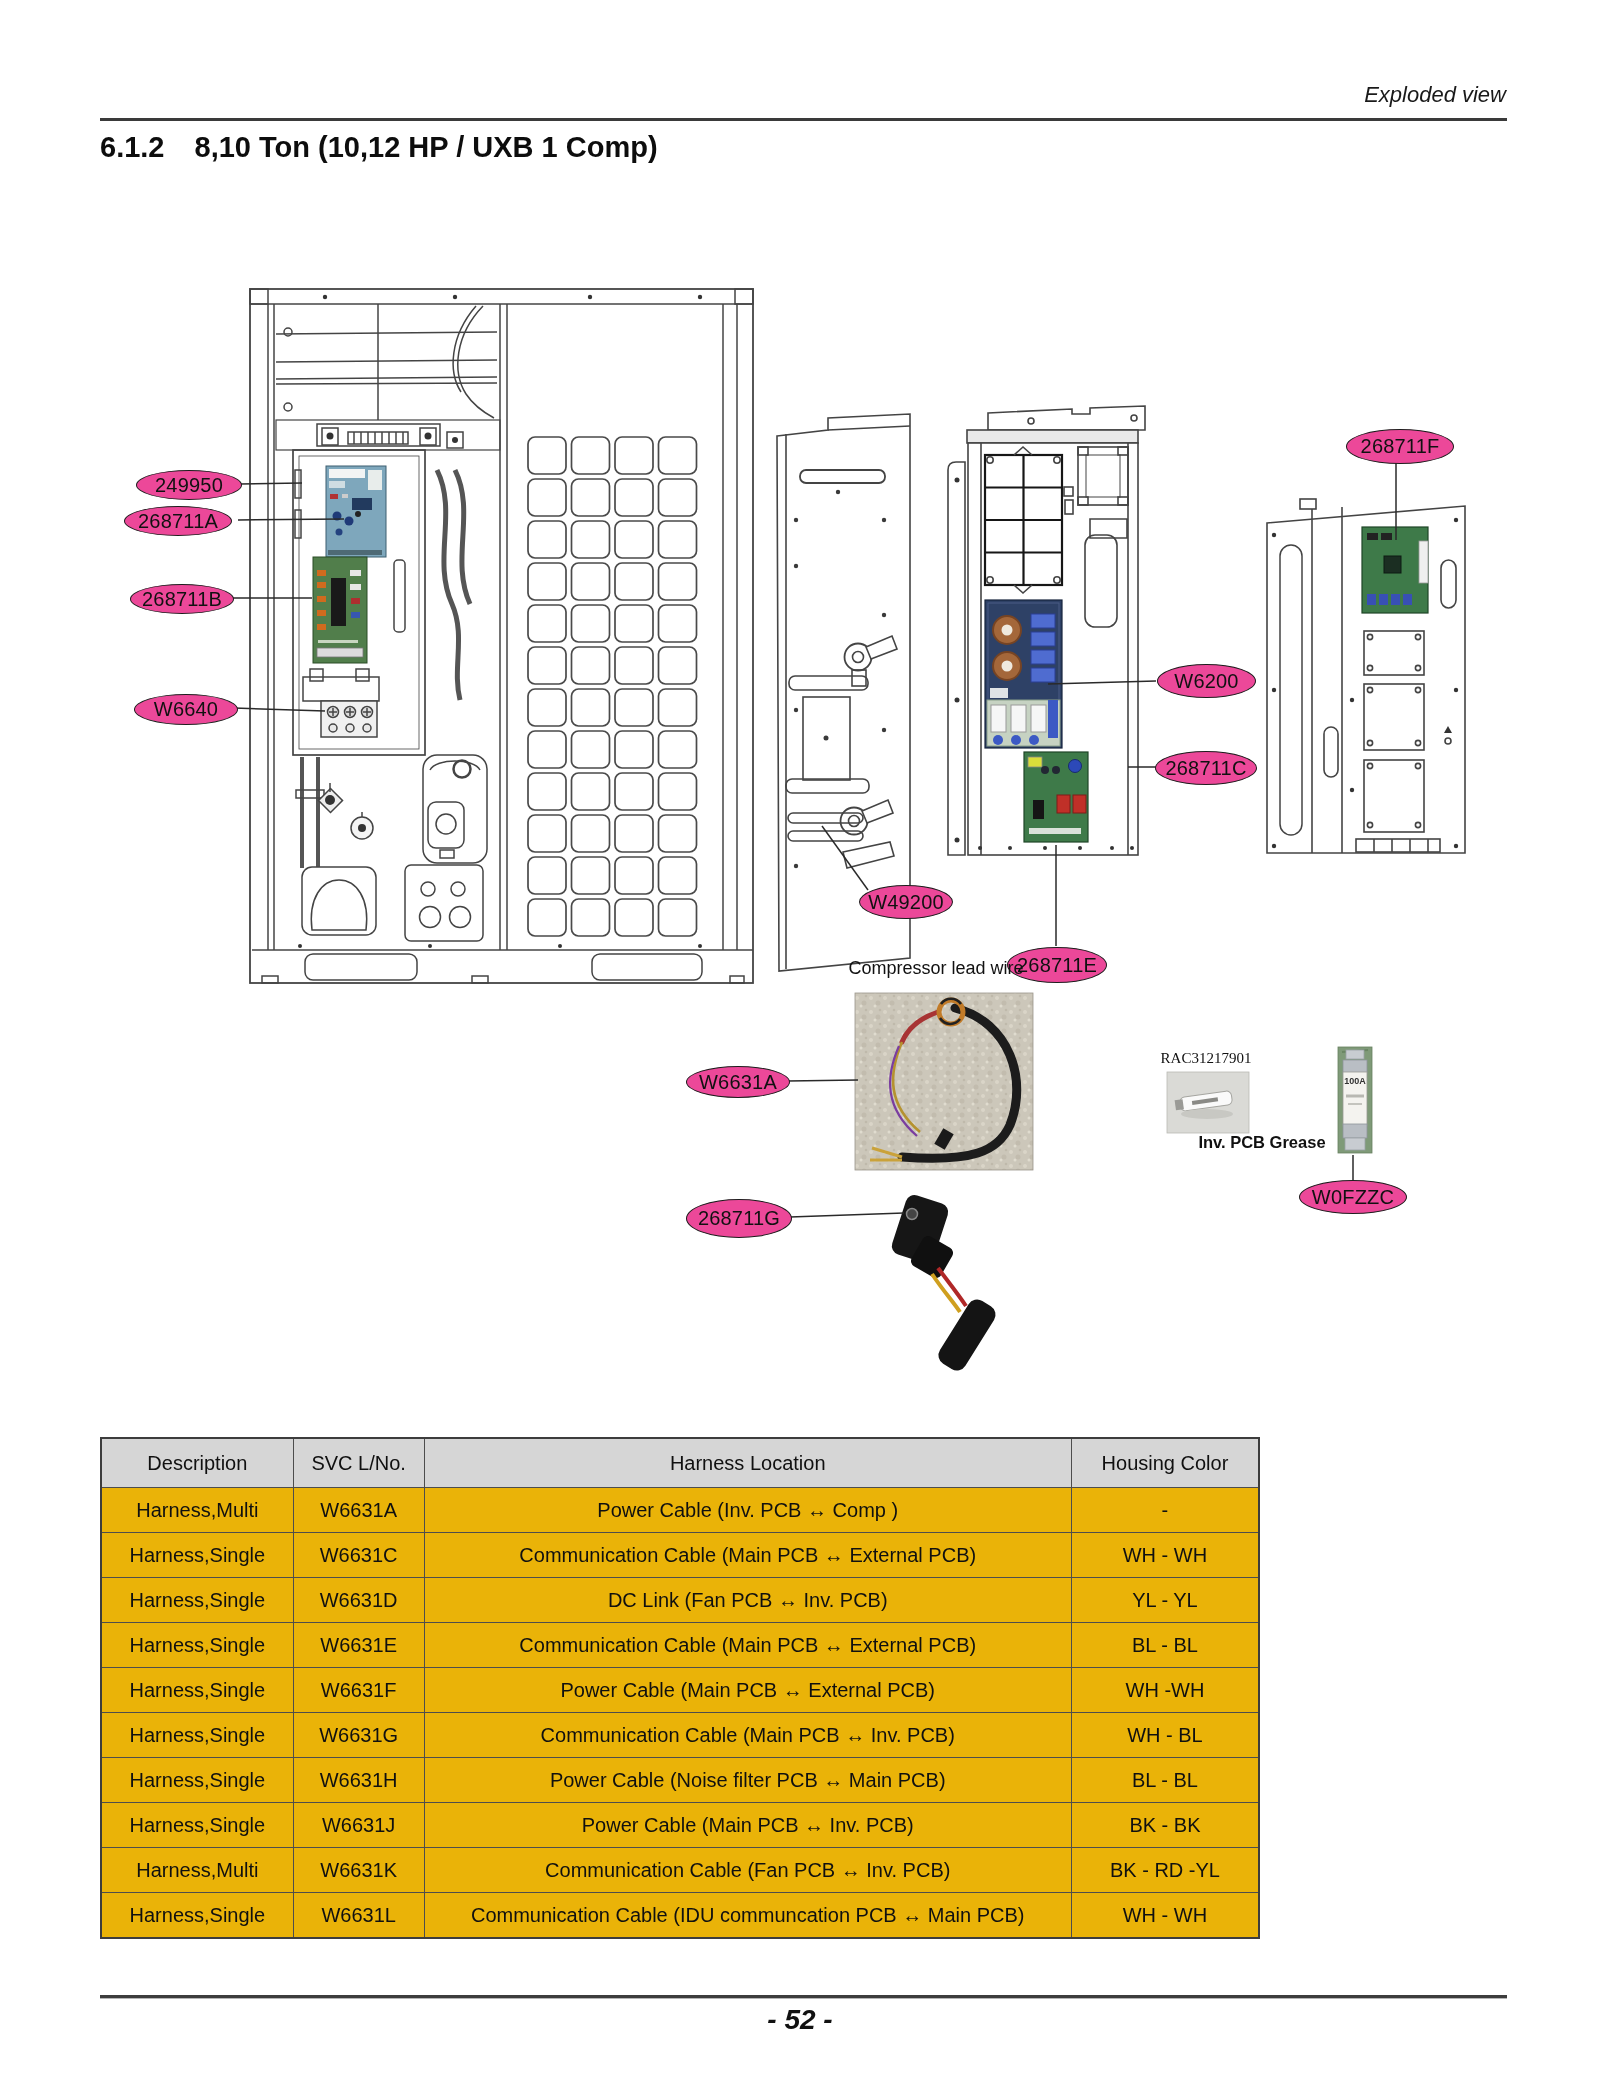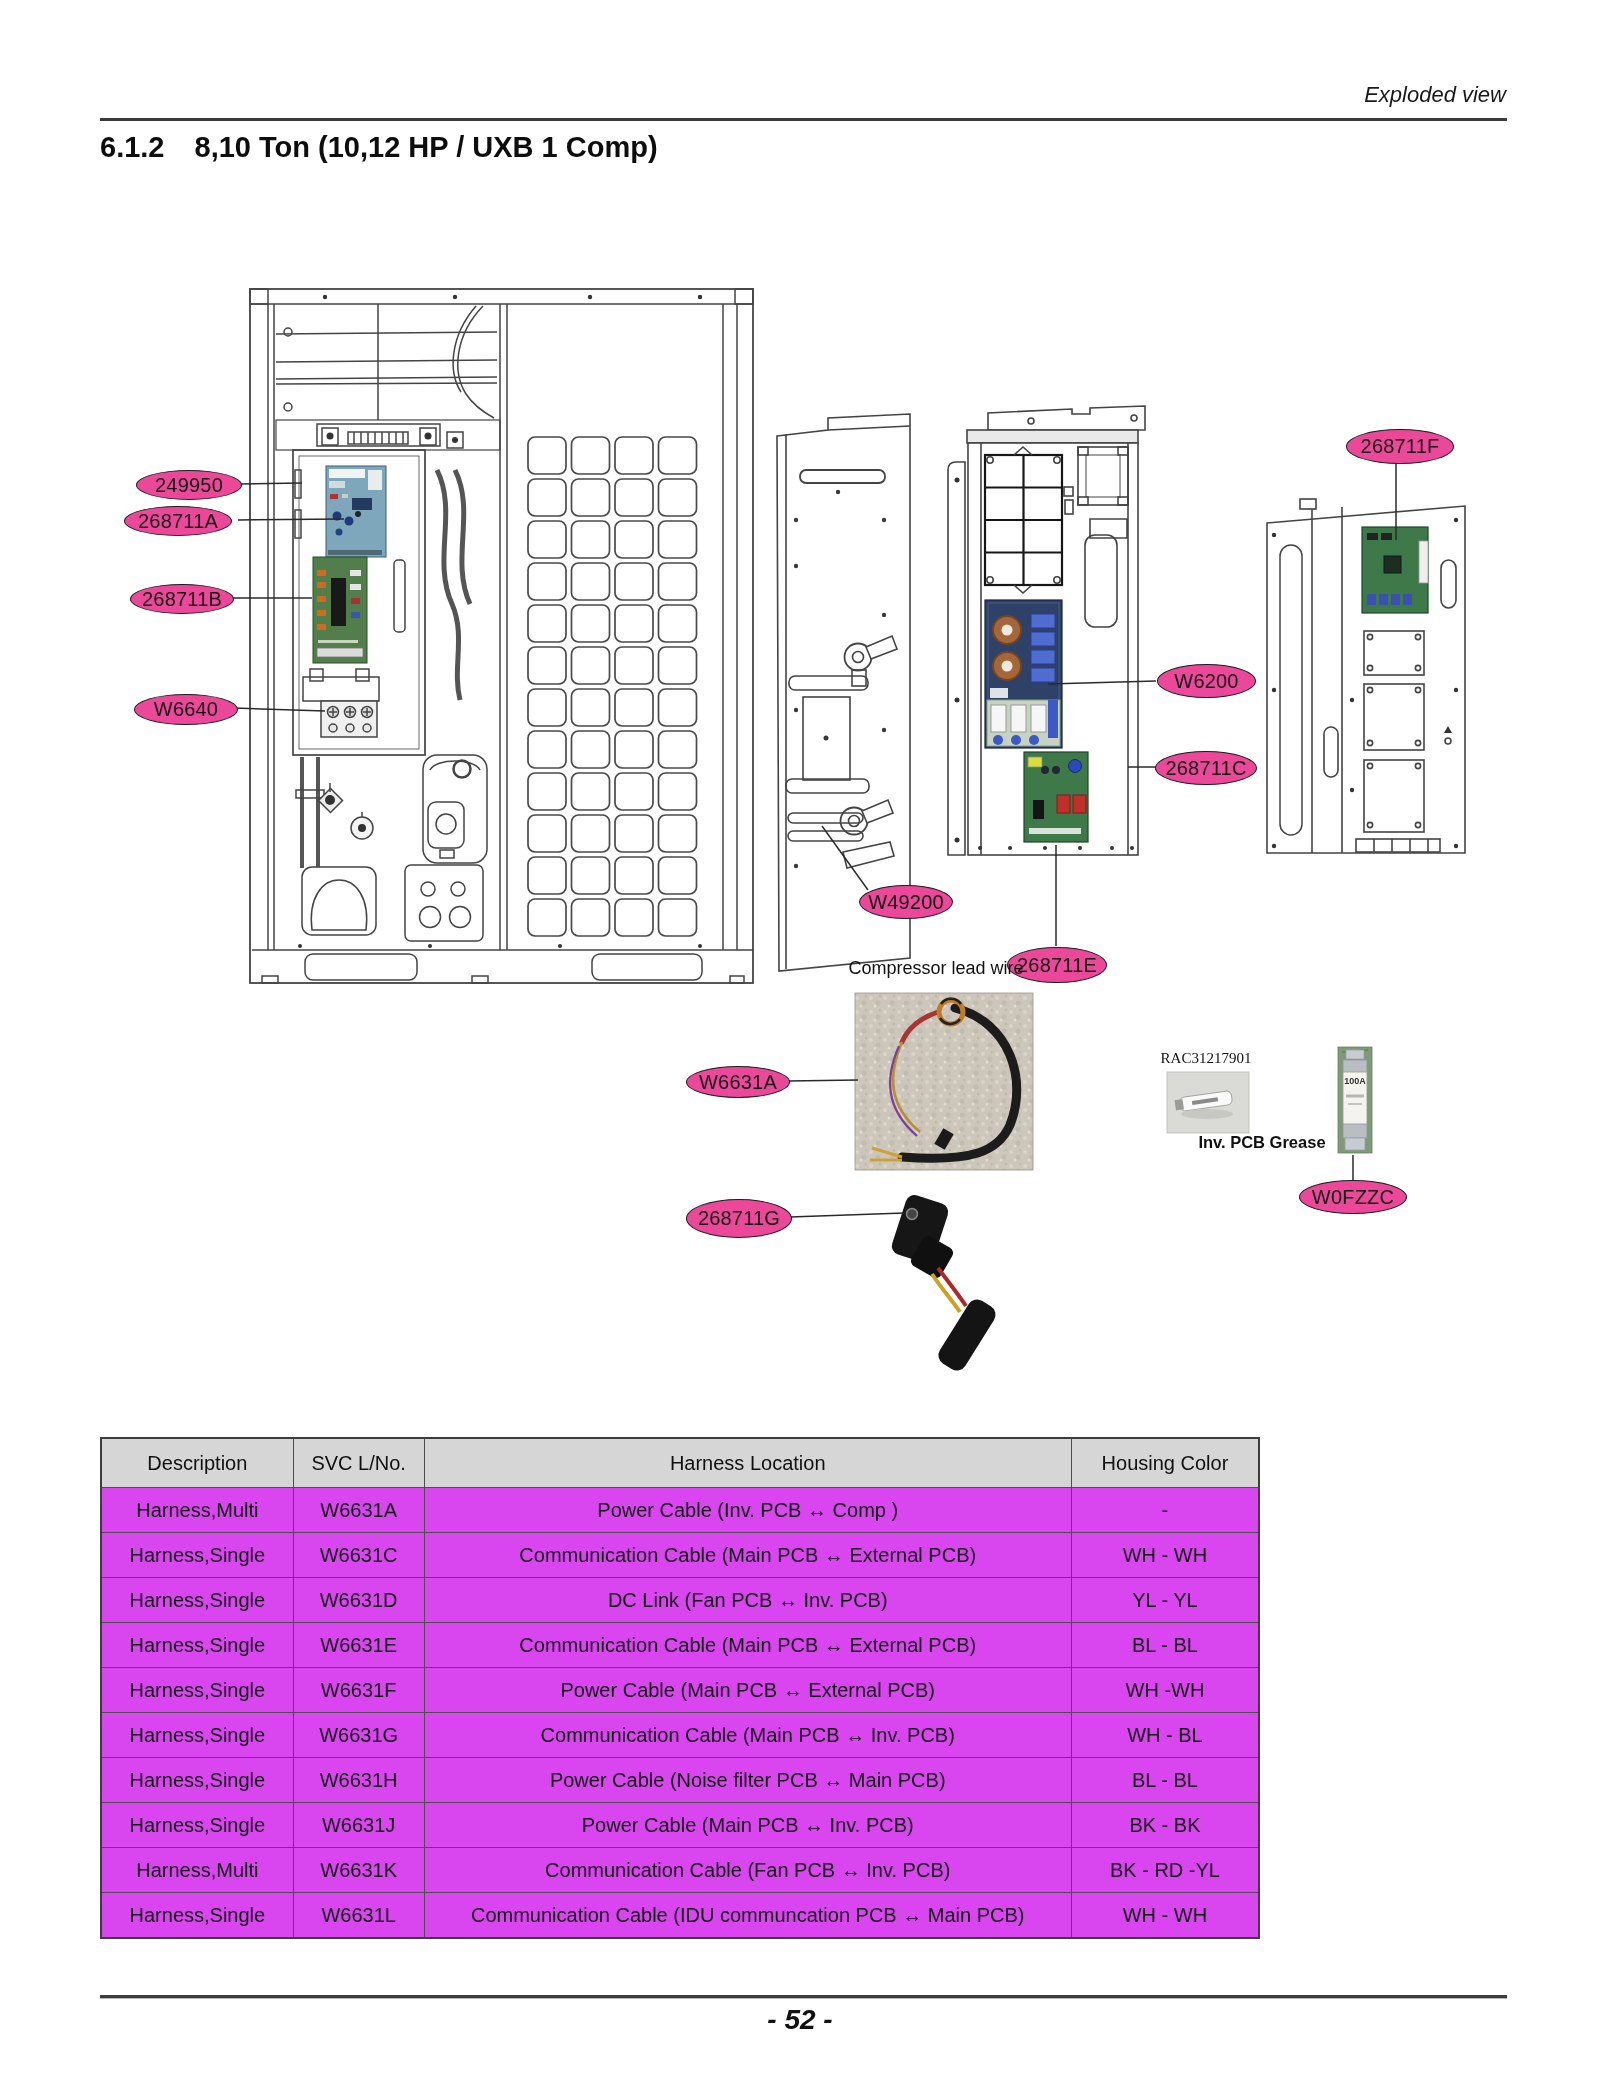--- a/index.html
+++ b/index.html
@@ -17,21 +17,21 @@
         background:#ec4899;display:flex;align-items:center;justify-content:center;
         font-size:20px;color:#111;z-index:3;letter-spacing:0.2px;}
   .anno{position:absolute;color:#111;text-align:center;z-index:3;}
   .anno-lead{font-size:18px;width:220px;left:826px;top:958px;}
   .anno-grease-no{font-size:15px;width:112px;left:1150px;top:1050px;font-family:Liberation Serif, serif;}
   .anno-grease-cap{font-size:16.5px;width:132px;left:1196px;top:1133px;font-weight:bold;}
   .anno-fuse{font-size:9px;font-weight:bold;width:28px;left:1341px;top:1076px;
         color:#333;letter-spacing:0;}
   .harness-table{position:absolute;left:100px;top:1437px;width:1160px;
         border-collapse:collapse;font-size:20px;color:#101010;
-        table-layout:fixed;z-index:2;background:#d946ef;}
+        table-layout:fixed;z-index:2;background:#eab308;}
   .harness-table th{background:#d6d6d6;font-weight:normal;height:46px;
         border:1.6px solid #4d4d4d;text-align:center;}
   .harness-table td{height:44px;border:1.6px solid #4d4d4d;text-align:center;
         padding:0 6px;overflow:hidden;}
   .harness-table{border:2.5px solid #3d3d3d;}
   .footer-rule{position:absolute;left:100px;top:1995px;width:1407px;height:3px;
         background:#3d3d3d;border-bottom:1px solid #b5b5b5;}
   .page-number{position:absolute;left:700px;top:2004px;width:200px;
         text-align:center;font-size:28px;font-weight:bold;font-style:italic;z-index:2;}
   .copyright{position:absolute;left:963px;top:2001px;font-size:17px;

